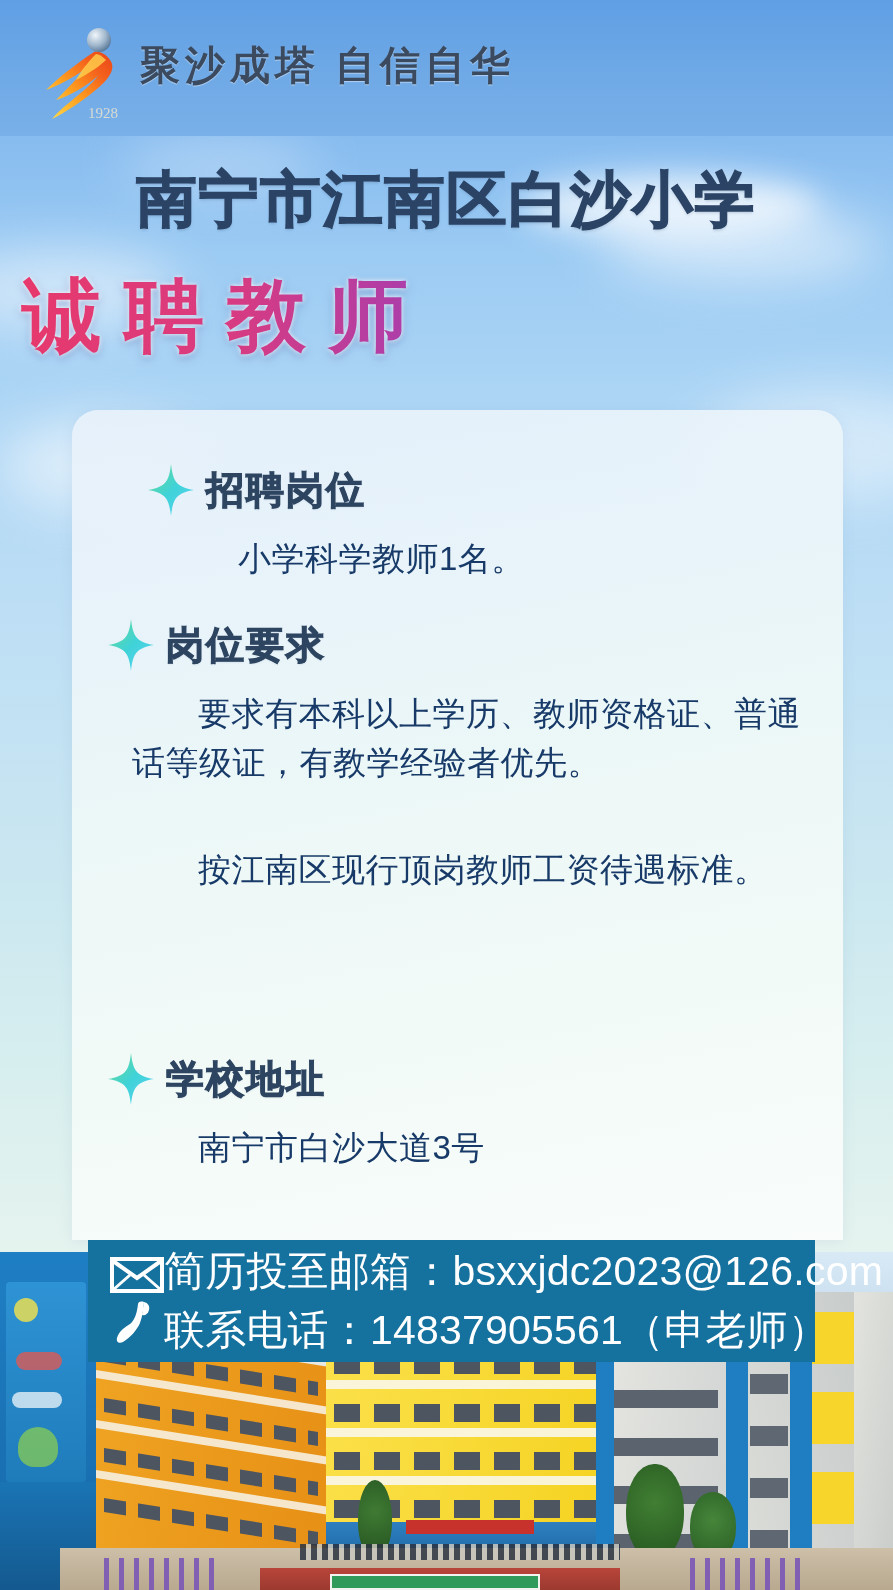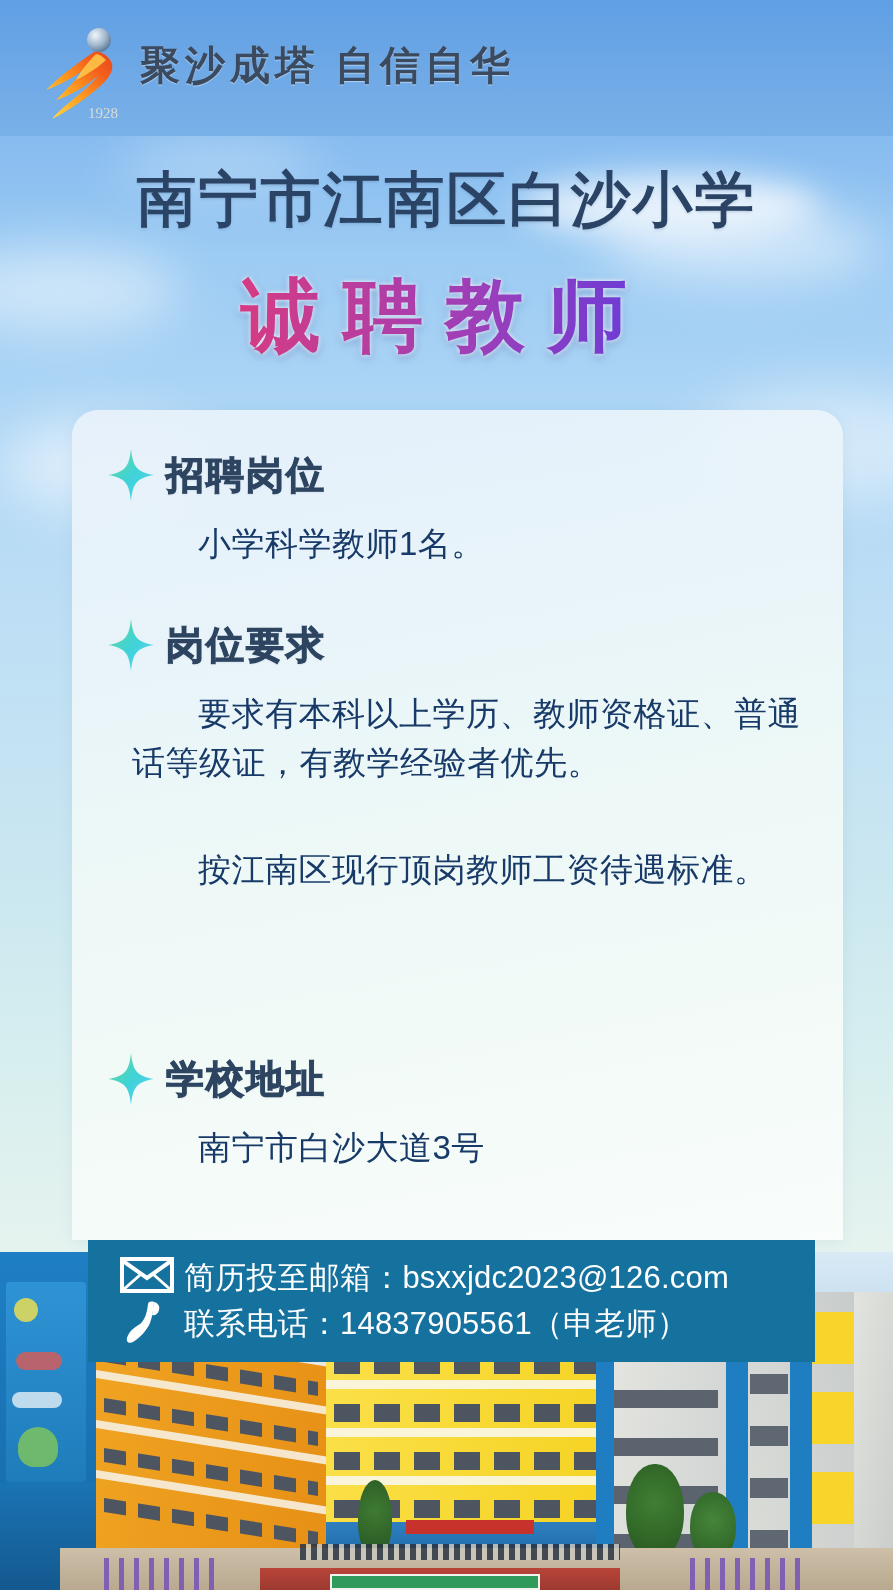--- a/index.html
+++ b/index.html
@@ -63,34 +63,34 @@
     text-shadow: 0 1px 1px rgba(255,255,255,0.45);
   }
 
   
   .school-name {
     position: absolute;
     left: 0; top: 160px;
     width: 893px;
     text-align: center;
     font-size: 60px;
-    font-weight: 400;
+    font-weight: 700;
     letter-spacing: 2px;
     color: #2b4466;
     text-shadow: 0 2px 3px rgba(40,70,110,0.22);
     -webkit-text-stroke: 1.5px #2b4466;
     white-space: nowrap;
   }
 
   
   .headline {
     position: absolute;
     left: 0; top: 263px;
     width: 868px;
-    text-align: center;
+    text-align: left;
     font-size: 80px;
     font-weight: 900;
     letter-spacing: 22px;
     text-indent: 22px;
     white-space: nowrap;
     background-image: linear-gradient(90deg, #e8396b 0%, #d93b80 26%, #9a3fbb 56%, #5a3ae0 80%, #4338e8 100%);
     -webkit-background-clip: text;
     background-clip: text;
     color: transparent;
     -webkit-text-fill-color: transparent;
@@ -165,21 +165,21 @@
     justify-content: center;
     gap: 6px;
   }
   .contact-lines {
     display: flex;
     flex-direction: column;
     justify-content: center;
     gap: 4px;
   }
   .contact-line {
-    font-size: 31px;
+    font-size: 41px;
     color: #ffffff;
     white-space: nowrap;
     letter-spacing: 0.2px;
   }
 
   
   .photo {
     position: absolute;
     left: 0; top: 1252px;
     width: 893px; height: 338px;
@@ -226,21 +226,21 @@
     </svg>
     <div class="banner-slogan">聚沙成塔 自信自华</div>
   </div>
 
   <div class="school-name">南宁市江南区白沙小学</div>
 
   <div class="headline">诚聘教师</div>
 
   <div class="card">
 
-    <div class="section" style="top:36px;">
+    <div class="section" style="top:51px;padding-left:40px;">
       <div class="sec-head">
         <svg class="spark" viewBox="0 0 46 52">
           <defs>
             <linearGradient id="sp1" x1="0.15" y1="0.1" x2="0.9" y2="0.9">
               <stop offset="0%" stop-color="#5fd9a0"></stop>
               <stop offset="50%" stop-color="#3fd2d8"></stop>
               <stop offset="100%" stop-color="#57d4ef"></stop>
             </linearGradient>
           </defs>
           <path d="M23 0 C25 17, 28 23, 46 26 C28 29, 25 35, 23 52 C21 35, 18 29, 0 26 C18 23, 21 17, 23 0 Z" fill="url(#sp1)"></path>

